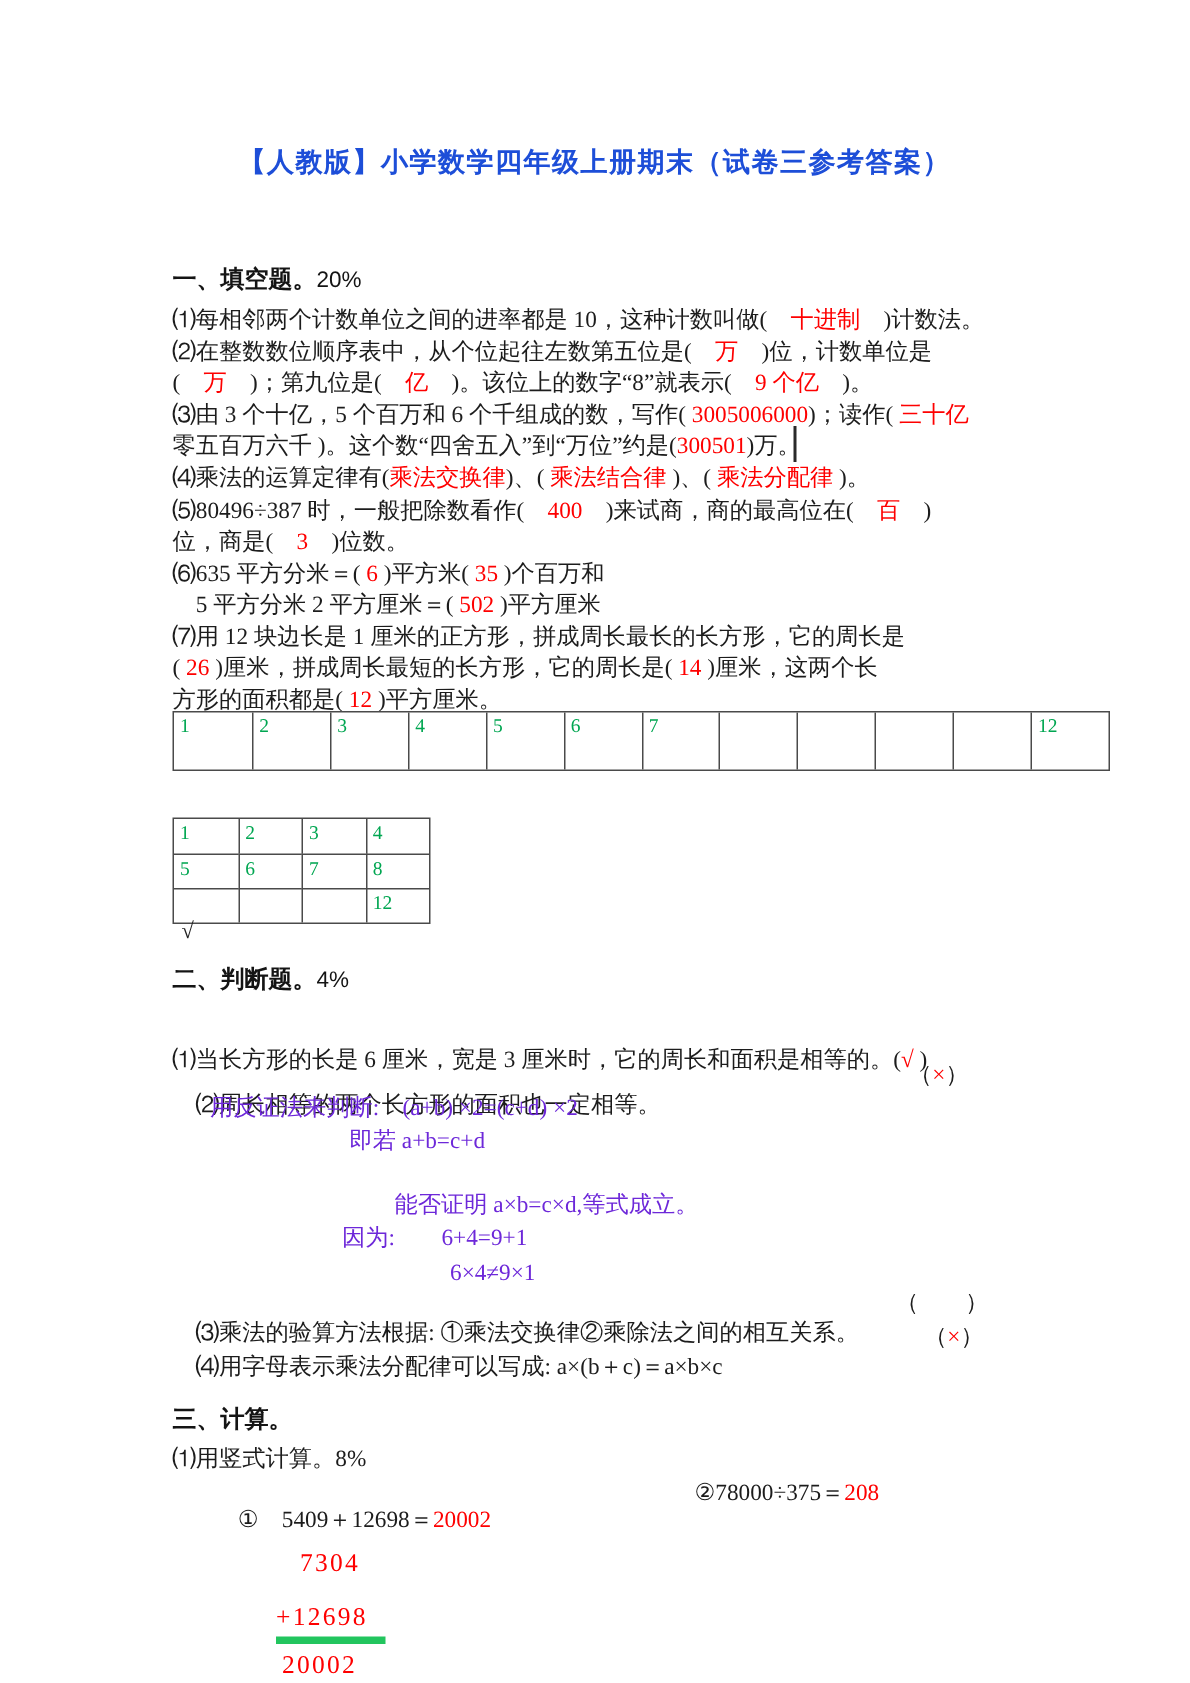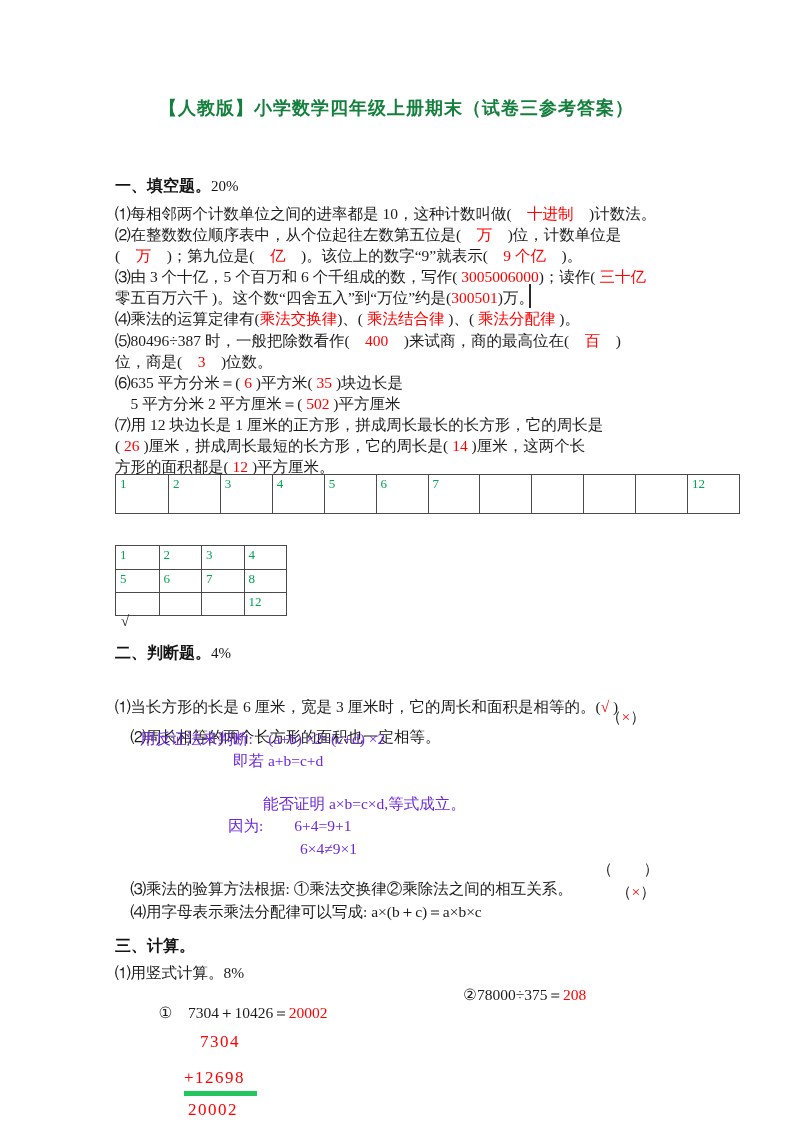--- a/index.html
+++ b/index.html
@@ -1,22 +1,22 @@
 <!DOCTYPE html>
 <html><head>
 <meta charset="utf-8">
 <style>
   html,body{margin:0;padding:0;background:#ffffff;}
   .page{position:relative;width:793px;height:1122px;background:#fff;overflow:hidden;
         font-family:"Liberation Serif","DejaVu Serif",serif;color:#1c1c1c;}
   .title{position:absolute;top:96px;left:0;width:100%;text-align:center;
-         font-size:18px;font-weight:bold;color:#15803d;letter-spacing:1px;}
+         font-size:18px;font-weight:bold;color:#1d4ed8;letter-spacing:1px;}
   .sec{position:absolute;left:115px;font-family:"Liberation Sans","DejaVu Sans",sans-serif;
        font-weight:bold;font-size:16px;color:#141414;white-space:pre;}
-  .sec .pct{font-family:Liberation Serif, serif;font-weight:normal;font-size:15px;}
+  .sec .pct{font-family:Liberation Sans, sans-serif;font-weight:normal;font-size:15px;}
   .line{position:absolute;left:115px;width:665px;white-space:pre;font-size:15.5px;line-height:20px;}
   .seg{white-space:pre;}
   .seg-k{color:#1c1c1c;}
   .seg-r{color:#fe0000;}
   .seg-g{color:#6d28d9;}
   .mark{position:absolute;top:0;white-space:pre;}
   .grid1{position:absolute;left:115px;top:474px;width:625px;height:40px;display:grid;
          grid-template-columns:repeat(12,1fr);border:1px solid #4a4a4a;box-sizing:border-box;}
   .g1c{border-left:1px solid #4a4a4a;padding:1px 4px;font-size:13px;line-height:15px;
        color:#00a651;overflow:hidden;}
@@ -40,27 +40,27 @@
 <body>
 
 <div class="page">
 
   <div class="title">【人教版】小学数学四年级上册期末（试卷三参考答案）</div>
 
   <div class="sec" style="top:176px"><span>一、填空题。</span><span class="pct">20%</span></div>
 
   <div class="line" style="top:204px"><span class="seg seg-k">⑴每相邻两个计数单位之间的进率都是 10，这种计数叫做(　</span><span class="seg seg-r">十进制</span><span class="seg seg-k">　)计数法。</span></div>
   <div class="line" style="top:225px"><span class="seg seg-k">⑵在整数数位顺序表中，从个位起往左数第五位是(　</span><span class="seg seg-r">万</span><span class="seg seg-k">　)位，计数单位是</span></div>
-  <div class="line" style="top:246px"><span class="seg seg-k">(　</span><span class="seg seg-r">万</span><span class="seg seg-k">　)；第九位是(　</span><span class="seg seg-r">亿</span><span class="seg seg-k">　)。该位上的数字“9”就表示(　</span><span class="seg seg-r">9 个亿</span><span class="seg seg-k">　)。</span></div>
+  <div class="line" style="top:246px"><span class="seg seg-k">(　</span><span class="seg seg-r">万</span><span class="seg seg-k">　)；第九位是(　</span><span class="seg seg-r">亿</span><span class="seg seg-k">　)。该位上的数字“8”就表示(　</span><span class="seg seg-r">9 个亿</span><span class="seg seg-k">　)。</span></div>
   <div class="line" style="top:267px"><span class="seg seg-k">⑶由 3 个十亿，5 个百万和 6 个千组成的数，写作( </span><span class="seg seg-r">3005006000</span><span class="seg seg-k">)；读作( </span><span class="seg seg-r">三十亿</span></div>
   <div class="line" style="top:288px"><span class="seg seg-k">零五百万六千 )。这个数“四舍五入”到“万位”约是(</span><span class="seg seg-r">300501</span><span class="seg seg-k">)万。</span></div>
   <div class="line" style="top:309px"><span class="seg seg-k">⑷乘法的运算定律有(</span><span class="seg seg-r">乘法交换律</span><span class="seg seg-k">)、( </span><span class="seg seg-r">乘法结合律</span><span class="seg seg-k"> )、( </span><span class="seg seg-r">乘法分配律</span><span class="seg seg-k"> )。</span></div>
   <div class="line" style="top:331px"><span class="seg seg-k">⑸80496÷387 时，一般把除数看作(　</span><span class="seg seg-r">400</span><span class="seg seg-k">　)来试商，商的最高位在(　</span><span class="seg seg-r">百</span><span class="seg seg-k">　)</span></div>
   <div class="line" style="top:352px"><span class="seg seg-k">位，商是(　</span><span class="seg seg-r">3</span><span class="seg seg-k">　)位数。</span></div>
-  <div class="line" style="top:373px"><span class="seg seg-k">⑹635 平方分米＝( </span><span class="seg seg-r">6</span><span class="seg seg-k"> )平方米( </span><span class="seg seg-r">35</span><span class="seg seg-k"> )块边长是</span></div>
+  <div class="line" style="top:373px"><span class="seg seg-k">⑹635 平方分米＝( </span><span class="seg seg-r">6</span><span class="seg seg-k"> )平方米( </span><span class="seg seg-r">35</span><span class="seg seg-k"> )个百万和</span></div>
   <div class="line" style="top:394px"><span class="seg seg-k">　5 平方分米 2 平方厘米＝( </span><span class="seg seg-r">502</span><span class="seg seg-k"> )平方厘米</span></div>
   <div class="line" style="top:415px"><span class="seg seg-k">⑺用 12 块边长是 1 厘米的正方形，拼成周长最长的长方形，它的周长是</span></div>
   <div class="line" style="top:436px"><span class="seg seg-k">( </span><span class="seg seg-r">26</span><span class="seg seg-k"> )厘米，拼成周长最短的长方形，它的周长是( </span><span class="seg seg-r">14</span><span class="seg seg-k"> )厘米，这两个长</span></div>
   <div class="line" style="top:457px"><span class="seg seg-k">方形的面积都是( </span><span class="seg seg-r">12</span><span class="seg seg-k"> )平方厘米。</span></div>
 
   <div class="stray"></div>
 
   <div class="grid1">
     <div class="g1c">1</div>
     <div class="g1c">2</div>
@@ -116,21 +116,21 @@
     <span><span class="seg seg-k">⑷用字母表示乘法分配律可以写成: a×(b＋c)＝a×b×c</span></span>
     <span class="mark" style="left:501px"><span class="seg seg-k">（</span><span class="seg seg-r">×</span><span class="seg seg-k">）</span></span>
   </div>
 
 
   <div class="sec" style="top:936px"><span>三、计算。</span></div>
 
   <div class="line" style="top:963px"><span>⑴用竖式计算。8%</span></div>
 
   <div class="calcline">
-    <span class="p1"><span class="seg seg-k">①　7304＋10426＝</span><span class="seg seg-r">20002</span></span>
+    <span class="p1"><span class="seg seg-k">①　5409＋12698＝</span><span class="seg seg-r">20002</span></span>
     <span class="p2"><span class="seg seg-k">②78000÷375＝</span><span class="seg seg-r">208</span></span>
   </div>
 
   <div class="vnum" style="left:200px;top:1032px">7304</div>
   <div class="vnum vmid" style="left:184px;top:1068px">+12698</div>
   <div class="vnum" style="left:188px;top:1100px">20002</div>
 
 </div>
 
 </body></html>

